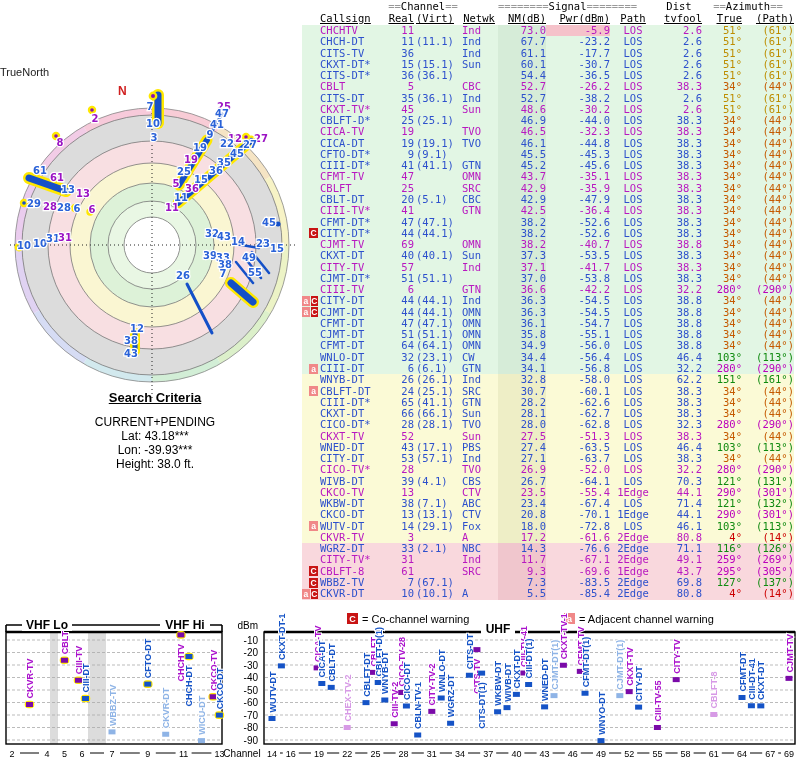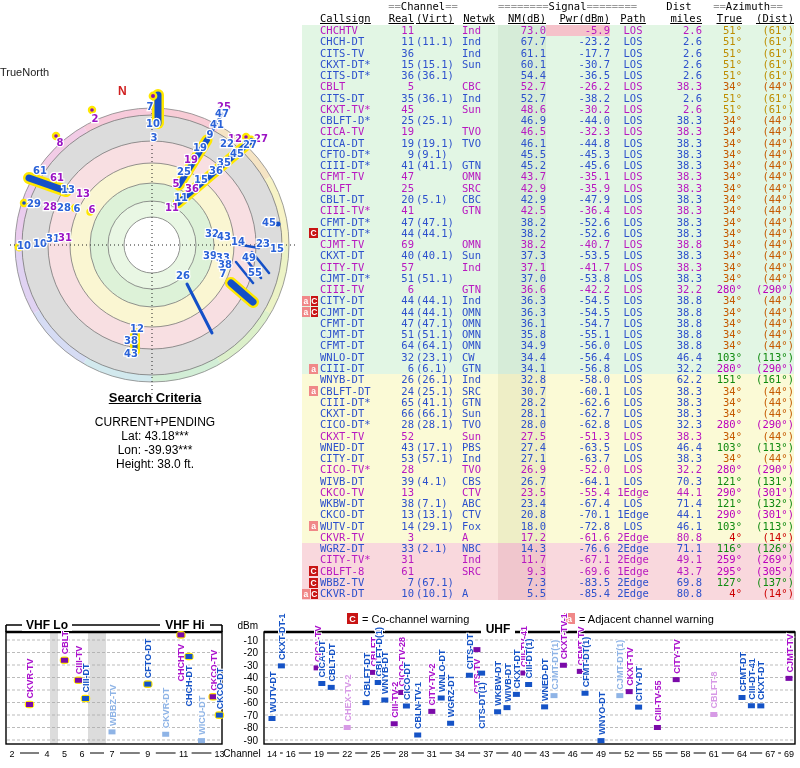--- a/index.html
+++ b/index.html
@@ -171,23 +171,23 @@
     </div>
     <div class="h2">
       <span></span>
       <span class="cl"><span>Callsign</span></span>
       <span class="cr"><span>Real</span></span>
       <span class="cl"><span>(Virt)</span></span>
       <span class="cc"><span>Netwk</span></span>
       <span class="cr"><span>NM(dB)</span></span>
       <span class="cr"><span>Pwr(dBm)</span></span>
       <span class="cc"><span>Path</span></span>
-      <span class="cr"><span>miles</span></span>
+      <span class="cr"><span>tvfool</span></span>
       <span class="cr"><span>True</span></span>
-      <span class="cr"><span>(Dist)</span></span>
+      <span class="cr"><span>(Path)</span></span>
     </div>
     <div id="tableRows">
         <div class="row" style="background: rgb(226, 246, 228);"><span class="mk"></span><span class="cl" style="color: rgb(184, 24, 192);">CHCHTV</span><span class="cr" style="color: rgb(184, 24, 192);">11</span><span class="cl" style="color: rgb(184, 24, 192);"></span><span class="cl" style="color: rgb(184, 24, 192);">Ind</span><span class="cr" style="color: rgb(184, 24, 192); background: rgb(214, 236, 216);">73.0</span><span class="cr" style="color: rgb(184, 24, 192); background: rgb(245, 194, 202);">-5.9</span><span class="cc" style="color: rgb(184, 24, 192);">LOS</span><span class="cr" style="color: rgb(184, 24, 192);">2.6</span><span class="cr" style="color: rgb(189, 141, 0);">51°</span><span class="cr" style="color: rgb(189, 141, 0);">(61°)</span></div>
         <div class="row" style="background: rgb(226, 246, 228);"><span class="mk"></span><span class="cl" style="color: rgb(45, 80, 204);">CHCH-DT</span><span class="cr" style="color: rgb(45, 80, 204);">11</span><span class="cl" style="color: rgb(45, 80, 204);">(11.1)</span><span class="cl" style="color: rgb(45, 80, 204);">Ind</span><span class="cr" style="color: rgb(45, 80, 204); background: rgb(214, 236, 216);">67.7</span><span class="cr" style="color: rgb(45, 80, 204);">-23.2</span><span class="cc" style="color: rgb(45, 80, 204);">LOS</span><span class="cr" style="color: rgb(45, 80, 204);">2.6</span><span class="cr" style="color: rgb(189, 141, 0);">51°</span><span class="cr" style="color: rgb(189, 141, 0);">(61°)</span></div>
         <div class="row" style="background: rgb(226, 246, 228);"><span class="mk"></span><span class="cl" style="color: rgb(45, 80, 204);">CITS-TV</span><span class="cr" style="color: rgb(45, 80, 204);">36</span><span class="cl" style="color: rgb(45, 80, 204);"></span><span class="cl" style="color: rgb(45, 80, 204);">Ind</span><span class="cr" style="color: rgb(45, 80, 204); background: rgb(214, 236, 216);">61.1</span><span class="cr" style="color: rgb(45, 80, 204);">-17.7</span><span class="cc" style="color: rgb(45, 80, 204);">LOS</span><span class="cr" style="color: rgb(45, 80, 204);">2.6</span><span class="cr" style="color: rgb(189, 141, 0);">51°</span><span class="cr" style="color: rgb(189, 141, 0);">(61°)</span></div>
         <div class="row" style="background: rgb(226, 246, 228);"><span class="mk"></span><span class="cl" style="color: rgb(45, 80, 204);">CKXT-DT*</span><span class="cr" style="color: rgb(45, 80, 204);">15</span><span class="cl" style="color: rgb(45, 80, 204);">(15.1)</span><span class="cl" style="color: rgb(45, 80, 204);">Sun</span><span class="cr" style="color: rgb(45, 80, 204); background: rgb(214, 236, 216);">60.1</span><span class="cr" style="color: rgb(45, 80, 204);">-30.7</span><span class="cc" style="color: rgb(45, 80, 204);">LOS</span><span class="cr" style="color: rgb(45, 80, 204);">2.6</span><span class="cr" style="color: rgb(189, 141, 0);">51°</span><span class="cr" style="color: rgb(189, 141, 0);">(61°)</span></div>
         <div class="row" style="background: rgb(226, 246, 228);"><span class="mk"></span><span class="cl" style="color: rgb(45, 80, 204);">CITS-DT*</span><span class="cr" style="color: rgb(45, 80, 204);">36</span><span class="cl" style="color: rgb(45, 80, 204);">(36.1)</span><span class="cl" style="color: rgb(45, 80, 204);"></span><span class="cr" style="color: rgb(45, 80, 204); background: rgb(214, 236, 216);">54.4</span><span class="cr" style="color: rgb(45, 80, 204);">-36.5</span><span class="cc" style="color: rgb(45, 80, 204);">LOS</span><span class="cr" style="color: rgb(45, 80, 204);">2.6</span><span class="cr" style="color: rgb(189, 141, 0);">51°</span><span class="cr" style="color: rgb(189, 141, 0);">(61°)</span></div>
         <div class="row" style="background: rgb(226, 246, 228);"><span class="mk"></span><span class="cl" style="color: rgb(184, 24, 192);">CBLT</span><span class="cr" style="color: rgb(184, 24, 192);">5</span><span class="cl" style="color: rgb(184, 24, 192);"></span><span class="cl" style="color: rgb(184, 24, 192);">CBC</span><span class="cr" style="color: rgb(184, 24, 192); background: rgb(214, 236, 216);">52.7</span><span class="cr" style="color: rgb(184, 24, 192);">-26.2</span><span class="cc" style="color: rgb(184, 24, 192);">LOS</span><span class="cr" style="color: rgb(184, 24, 192);">38.3</span><span class="cr" style="color: rgb(197, 90, 0);">34°</span><span class="cr" style="color: rgb(197, 90, 0);">(44°)</span></div>
         <div class="row" style="background: rgb(226, 246, 228);"><span class="mk"></span><span class="cl" style="color: rgb(45, 80, 204);">CITS-DT</span><span class="cr" style="color: rgb(45, 80, 204);">35</span><span class="cl" style="color: rgb(45, 80, 204);">(36.1)</span><span class="cl" style="color: rgb(45, 80, 204);">Ind</span><span class="cr" style="color: rgb(45, 80, 204); background: rgb(214, 236, 216);">52.7</span><span class="cr" style="color: rgb(45, 80, 204);">-38.2</span><span class="cc" style="color: rgb(45, 80, 204);">LOS</span><span class="cr" style="color: rgb(45, 80, 204);">2.6</span><span class="cr" style="color: rgb(189, 141, 0);">51°</span><span class="cr" style="color: rgb(189, 141, 0);">(61°)</span></div>
         <div class="row" style="background: rgb(226, 246, 228);"><span class="mk"></span><span class="cl" style="color: rgb(184, 24, 192);">CKXT-TV*</span><span class="cr" style="color: rgb(184, 24, 192);">45</span><span class="cl" style="color: rgb(184, 24, 192);"></span><span class="cl" style="color: rgb(184, 24, 192);">Sun</span><span class="cr" style="color: rgb(184, 24, 192); background: rgb(214, 236, 216);">48.6</span><span class="cr" style="color: rgb(184, 24, 192);">-30.2</span><span class="cc" style="color: rgb(184, 24, 192);">LOS</span><span class="cr" style="color: rgb(184, 24, 192);">2.6</span><span class="cr" style="color: rgb(189, 141, 0);">51°</span><span class="cr" style="color: rgb(189, 141, 0);">(61°)</span></div>

